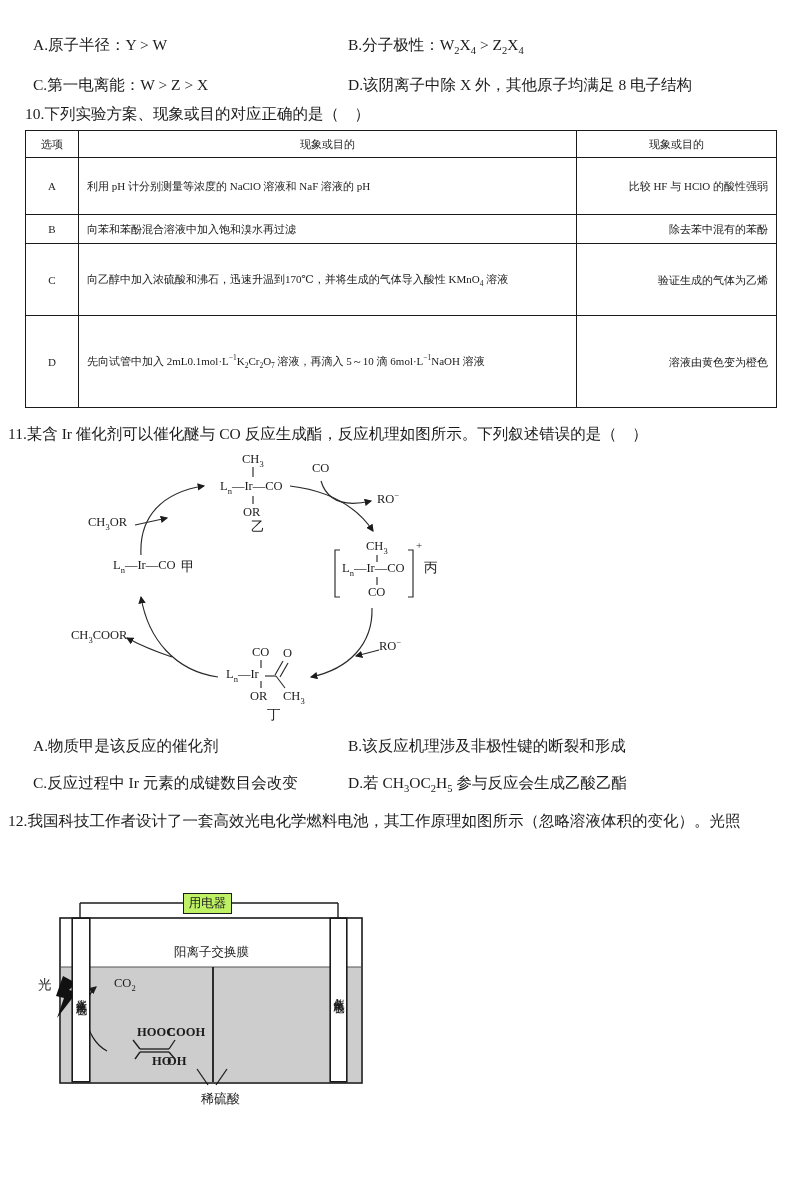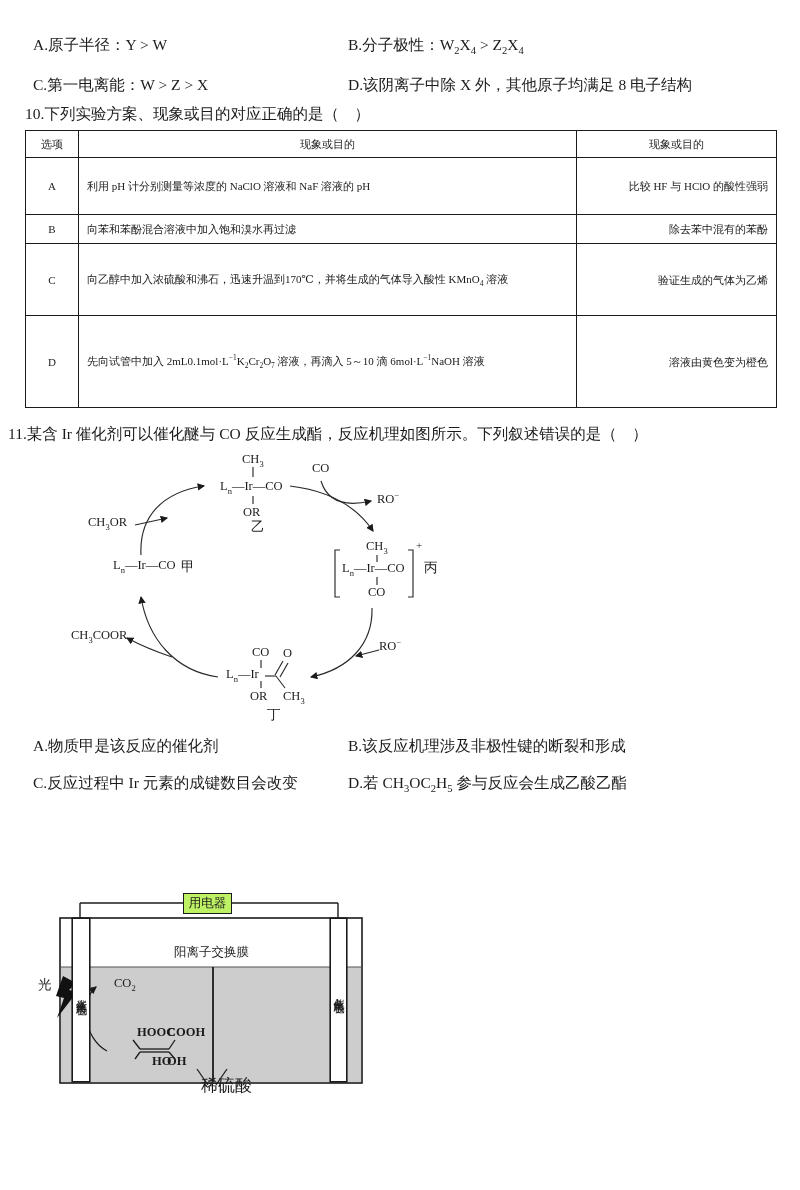--- a/index.html
+++ b/index.html
@@ -149,20 +149,21 @@
     <div class="ml" style="left:179px;top:242px;">OR</div>
     <div class="ml" style="left:212px;top:242px;">CH<sub>3</sub></div>
     <div class="ml mname" style="left:196px;top:260px;">丁</div>
   </div>
 
   <div class="abs opt" style="left:348px;top:735px;">B.该反应机理涉及非极性键的断裂和形成</div>
   <div class="abs opt" style="left:33px;top:735px;">A.物质甲是该反应的催化剂</div>
   <div class="abs opt" style="left:33px;top:772px;">C.反应过程中 Ir 元素的成键数目会改变</div>
   <div class="abs opt" style="left:348px;top:772px;">D.若 CH<sub>3</sub>OC<sub>2</sub>H<sub>5</sub> 参与反应会生成乙酸乙酯</div>
 
+  <div class="abs stem" style="left:8px;top:810px;">12.我国科技工作者设计了一套高效光电化学燃料电池，其工作原理如图所示（忽略溶液体积的变化）。光照</div>
 
   <div class="cell">
     <svg width="350" height="235" viewBox="0 0 350 235">
       <defs>
         <marker id="ah2" viewBox="0 0 10 10" refX="8.5" refY="5" markerWidth="6.5" markerHeight="6.5" orient="auto-start-reverse">
           <path d="M0,0 L10,5 L0,10 z" fill="#1b1b1b"></path>
         </marker>
       </defs>
 
       <g fill="none" stroke="#1b1b1b" stroke-width="1.4">
@@ -207,16 +208,16 @@
     </div>
     <div class="electrode" style="left:300px;width:17px;">
       <span class="vtxt">催化电极b</span>
     </div>
     <div class="cl" style="left:8px;top:90px;font-size:13.5px;">光</div>
     <div class="cl" style="left:84px;top:89px;">CO<sub>2</sub></div>
     <div class="cl molb" style="left:71px;top:138px;margin-left:36px;">HOOC</div>
     <div class="cl molb" style="left:137px;top:138px;">COOH</div>
     <div class="cl molb" style="left:96px;top:167px;margin-left:26px;">HO</div>
     <div class="cl molb" style="left:137px;top:167px;">OH</div>
-    <div class="cl" style="left:171px;top:191px;font-size:17px;">稀硫酸</div>
+    <div class="cl" style="left:171px;top:204px;font-size:13px;">稀硫酸</div>
   </div>
 
 </div>
 
 </body></html>

